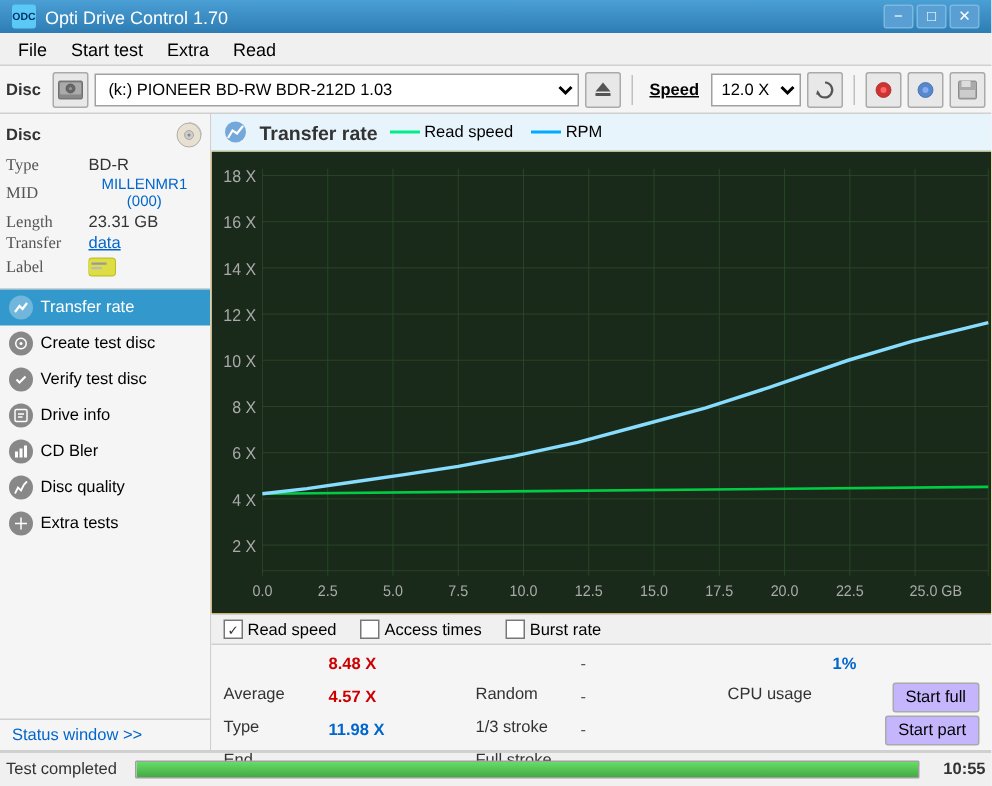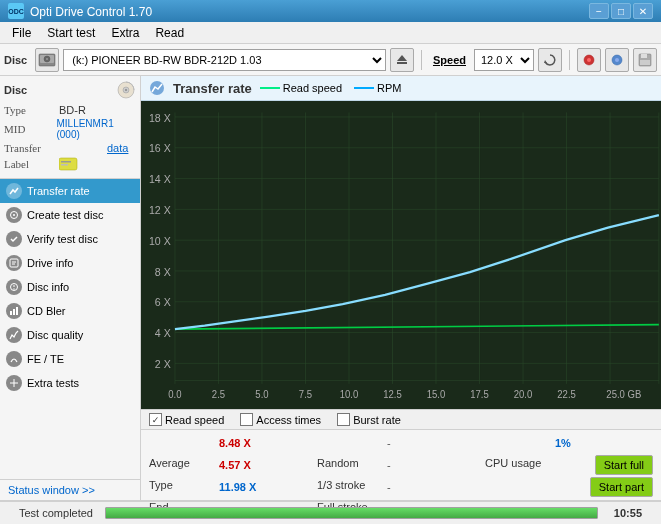--- a/index.html
+++ b/index.html
@@ -32,22 +32,22 @@
     
     .sidebar { width: 141px; background: #f5f5f5; border-right: 1px solid #d0d0d0; display: flex; flex-direction: column; }
     
     
     .disc-panel { background: #f5f5f5; border-bottom: 1px solid #d0d0d0; padding: 4px; }
     .disc-panel-header { display: flex; align-items: center; justify-content: space-between; margin-bottom: 4px; }
     .disc-label { font-size: 11px; font-weight: bold; color: #333; }
     .disc-row { display: flex; align-items: center; margin-bottom: 2px; font-size: 11px; }
     .disc-key { color: #555; width: 55px; font-family: Liberation Serif, serif; }
     .disc-value { color: #333; font-weight: normal; }
-    .disc-value.blue { color: #0066cc; }
-    .disc-value.link { color: #0066cc; text-decoration: underline; cursor: pointer; margin-left: 48px; }
+    .disc-value.blue { color: #0066cc; text-align: center; }
+    .disc-value.link { color: #0066cc; text-decoration: underline; cursor: pointer; }
     
     
     .nav-items { flex: 1; }
     .nav-item { display: flex; align-items: center; padding: 3px 6px; cursor: pointer; font-size: 11px; gap: 5px; height: 24px; }
     .nav-item.active { background: #3399cc; color: white; }
     .nav-icon { width: 16px; height: 16px; border-radius: 50%; display: flex; align-items: center; justify-content: center; font-size: 8px; flex-shrink: 0; }
     .nav-icon.blue { background: #4488cc; color: white; }
     .nav-icon.gray { background: #888; color: white; }
     .nav-item.active .nav-icon { background: rgba(255,255,255,0.3); }
     
@@ -72,25 +72,25 @@
     .cb-box { width: 13px; height: 13px; border: 1px solid #777; background: white; display: flex; align-items: center; justify-content: center; font-size: 9px; color: #333; }
     .cb-checked { background: white; }
     
     
     .stats-area { background: #f5f5f5; padding: 2px 8px; }
     .stats-row { display: flex; align-items: center; height: 22px; gap: 0; }
     .stat-cell { flex: 1; display: flex; align-items: center; font-size: 11px; }
     .stat-label { color: #333; min-width: 70px; margin-top: 40px; }
     .stat-value { color: #cc0000; font-weight: bold; min-width: 50px; }
     .stat-value.blue { color: #0066cc; }
-    .stat-btn { height: 20px; background: #84cc16; border: 1px solid #aaa; border-radius: 2px; cursor: pointer; font-size: 11px; padding: 0 8px; white-space: nowrap; }
+    .stat-btn { height: 20px; background: #c4b5fd; border: 1px solid #aaa; border-radius: 2px; cursor: pointer; font-size: 11px; padding: 0 8px; white-space: nowrap; }
     .stat-dash { color: #555; min-width: 30px; }
     
     
-    .status-bar { height: 24px; background: #f0f0f0; border-top: 2px solid #d0d0d0; display: flex; align-items: center; padding: 0 19px; gap: 12px; font-size: 11px; }
+    .status-bar { height: 24px; background: #f0f0f0; border-top: 2px solid #d0d0d0; display: flex; align-items: center; padding: 0 4px; gap: 12px; font-size: 11px; }
     .status-text { color: #333; }
     .progress-bar-container { flex: 1; height: 12px; background: #d0d0d0; border: 1px solid #a0a0a0; border-radius: 1px; overflow: hidden; }
     .progress-bar-fill { height: 100%; background: linear-gradient(to bottom, #66dd66, #44aa44); }
     .status-time { color: #333; font-weight: bold; margin-left: 4px; }
   </style>
 </head>
 <body>
 
 <div class="title-bar">
   <div class="title-bar-left">
@@ -181,20 +181,24 @@
       </div>
       <div class="disc-row">
         <span class="disc-key">Type</span>
         <span class="disc-value">BD-R</span>
       </div>
       <div class="disc-row">
         <span class="disc-key">MID</span>
         <span class="disc-value blue" style="font-size:10px;">MILLENMR1 (000)</span>
       </div>
       <div class="disc-row">
+        <span class="disc-key">Length</span>
+        <span class="disc-value">23.31 GB</span>
+      </div>
+      <div class="disc-row">
         <span class="disc-key">Transfer</span>
         <span class="disc-value link">data</span>
       </div>
       <div class="disc-row">
         <span class="disc-key">Label</span>
         <svg width="20" height="16" viewBox="0 0 20 16">
           <rect x="0" y="2" width="18" height="12" rx="2" fill="#dddd44" stroke="#aaaa00" stroke-width="0.5"></rect>
           <rect x="2" y="5" width="10" height="1.5" fill="#999"></rect>
           <rect x="2" y="8" width="7" height="1.5" fill="#bbb"></rect>
         </svg>
@@ -233,52 +237,34 @@
             <rect x="1" y="1" width="8" height="8" rx="1" fill="none" stroke="white" stroke-width="1"></rect>
             <line x1="3" y1="4" x2="7" y2="4" stroke="white" stroke-width="1"></line>
             <line x1="3" y1="6" x2="6" y2="6" stroke="white" stroke-width="1"></line>
           </svg>
         </div>
         <span>Drive info</span>
       </div>
       <div class="nav-item">
         <div class="nav-icon gray">
           <svg width="10" height="10" viewBox="0 0 10 10">
-            <circle cx="5" cy="5" r="3.5" fill="none" stroke="white" stroke-width="1"></circle>
-            <line x1="5" y1="3" x2="5" y2="5" stroke="white" stroke-width="1"></line>
-            <circle cx="5" cy="7" r="0.7" fill="white"></circle>
-          </svg>
-        </div>
-        <span>Disc info</span>
-      </div>
-      <div class="nav-item">
-        <div class="nav-icon gray">
-          <svg width="10" height="10" viewBox="0 0 10 10">
             <rect x="1" y="5" width="2" height="4" fill="white"></rect>
             <rect x="4" y="3" width="2" height="6" fill="white"></rect>
             <rect x="7" y="1" width="2" height="8" fill="white"></rect>
           </svg>
         </div>
         <span>CD Bler</span>
       </div>
       <div class="nav-item">
         <div class="nav-icon gray">
           <svg width="10" height="10" viewBox="0 0 10 10">
             <polyline points="1,9 3,5 5,7 7,3 9,1" fill="none" stroke="white" stroke-width="1.2"></polyline>
           </svg>
         </div>
         <span>Disc quality</span>
-      </div>
-      <div class="nav-item">
-        <div class="nav-icon gray">
-          <svg width="10" height="10" viewBox="0 0 10 10">
-            <path d="M2,8 Q5,2 8,8" fill="none" stroke="white" stroke-width="1.2"></path>
-          </svg>
-        </div>
-        <span>FE / TE</span>
       </div>
       <div class="nav-item">
         <div class="nav-icon gray">
           <svg width="10" height="10" viewBox="0 0 10 10">
             <line x1="5" y1="1" x2="5" y2="9" stroke="white" stroke-width="1"></line>
             <line x1="1" y1="5" x2="9" y2="5" stroke="white" stroke-width="1"></line>
           </svg>
         </div>
         <span>Extra tests</span>
       </div>

